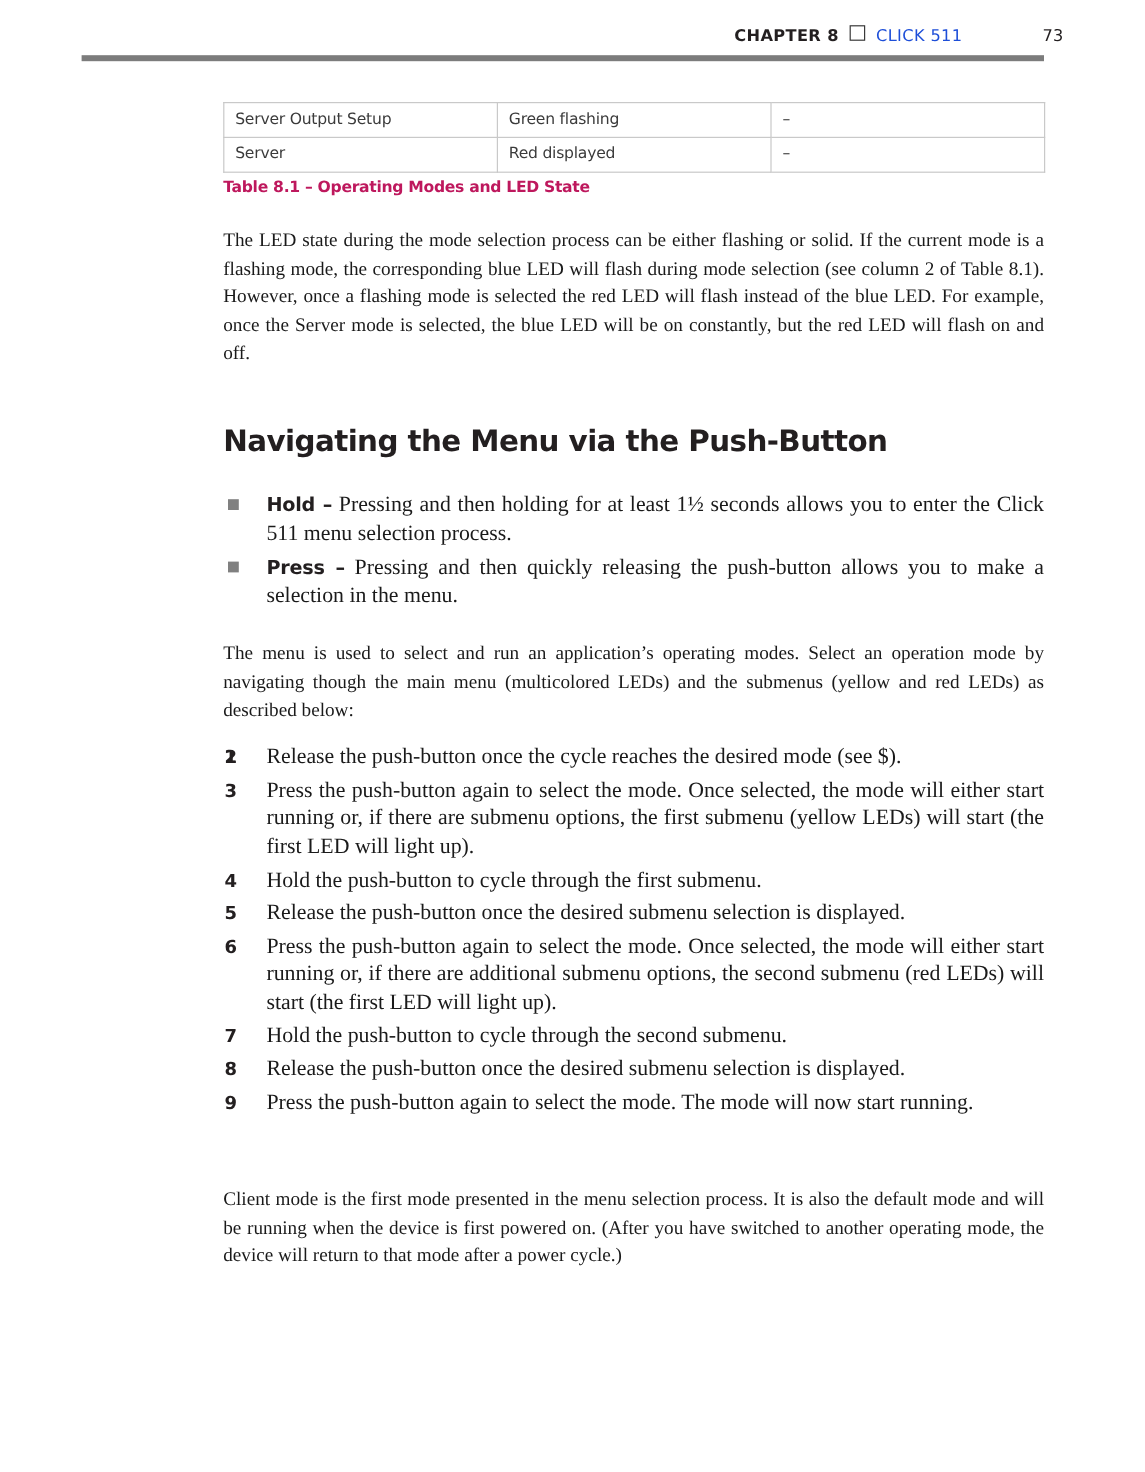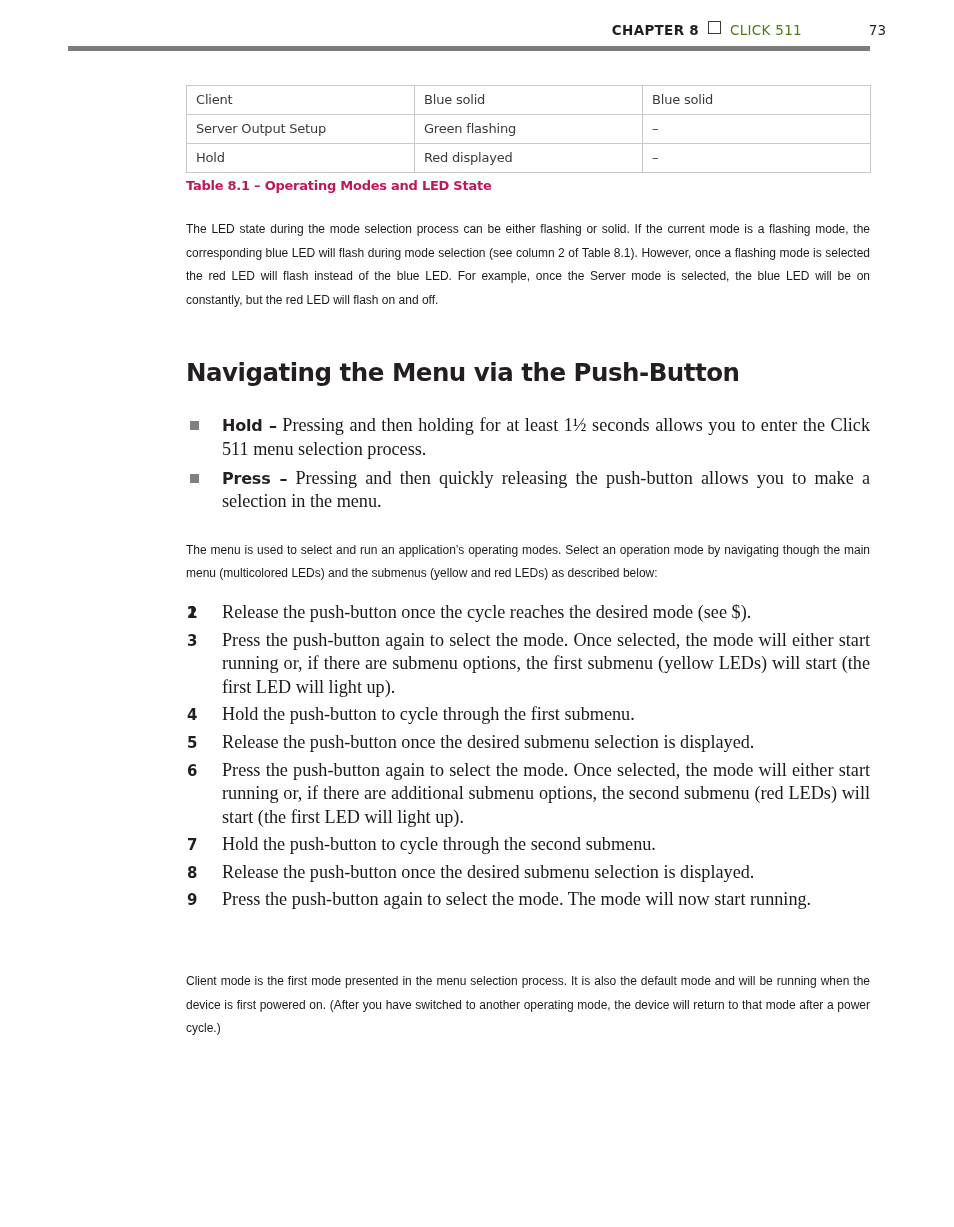--- a/index.html
+++ b/index.html
@@ -46,21 +46,21 @@
     height: 11px;
     border: 1.4px solid #3a3a3a;
     position: relative;
     top: -1px;
   }
   .click-label {
     font-family: "DejaVu Sans", sans-serif;
     font-weight: normal;
     font-size: 13.5px;
     letter-spacing: 0.3px;
-    color: #4d7c0f;
+    color: #1d4ed8;
   }
   .page-number {
     position: absolute;
     right: 0;
     top: 0;
     font-family: "DejaVu Sans", sans-serif;
     font-size: 13.5px;
     color: #231f20;
   }
   .header-rule {
@@ -106,22 +106,22 @@
     margin-top: 5px;
     font-family: "DejaVu Sans", sans-serif;
     font-weight: bold;
     font-size: 13px;
     letter-spacing: -0.25px;
     color: #be185d;
   }
 
   
   p.body {
-    font-family: Liberation Sans, sans-serif;
-    font-size: 12px;
+    font-family: Liberation Serif, serif;
+    font-size: 16px;
     line-height: 23.6px;
     text-align: justify;
     color: #1a1a1a;
     margin: 0;
   }
   p.body.first-after-caption { margin-top: 25px; }
   p.body.lead { margin-top: 0; text-align: left; }
   p.body.block { margin-top: 0; }
 
   
@@ -215,31 +215,26 @@
 <div class="content">
 
   <table class="modes">
     <colgroup>
         <col class="c1">
         <col class="c2">
         <col class="c3">
       </colgroup>
     <tbody>
       <tr>
-        <td>Client</td>
-        <td>Blue solid</td>
-        <td>Blue solid</td>
-      </tr>
-      <tr>
         <td>Server Output Setup</td>
         <td>Green flashing</td>
         <td>–</td>
       </tr>
       <tr>
-        <td>Hold</td>
+        <td>Server</td>
         <td>Red displayed</td>
         <td>–</td>
       </tr>
     </tbody>
   </table>
 
   <div class="table-caption">Table 8.1 – Operating Modes and LED State</div>
 
   <p class="body first-after-caption">The LED state during the mode selection process can be either flashing or solid. If the current mode is a flashing mode, the corresponding blue LED will flash during mode selection (see column 2 of Table 8.1). However, once a flashing mode is selected the red LED will flash instead of the blue LED. For example, once the Server mode is selected, the blue LED will be on constantly, but the red LED will flash on and off.</p>
 

